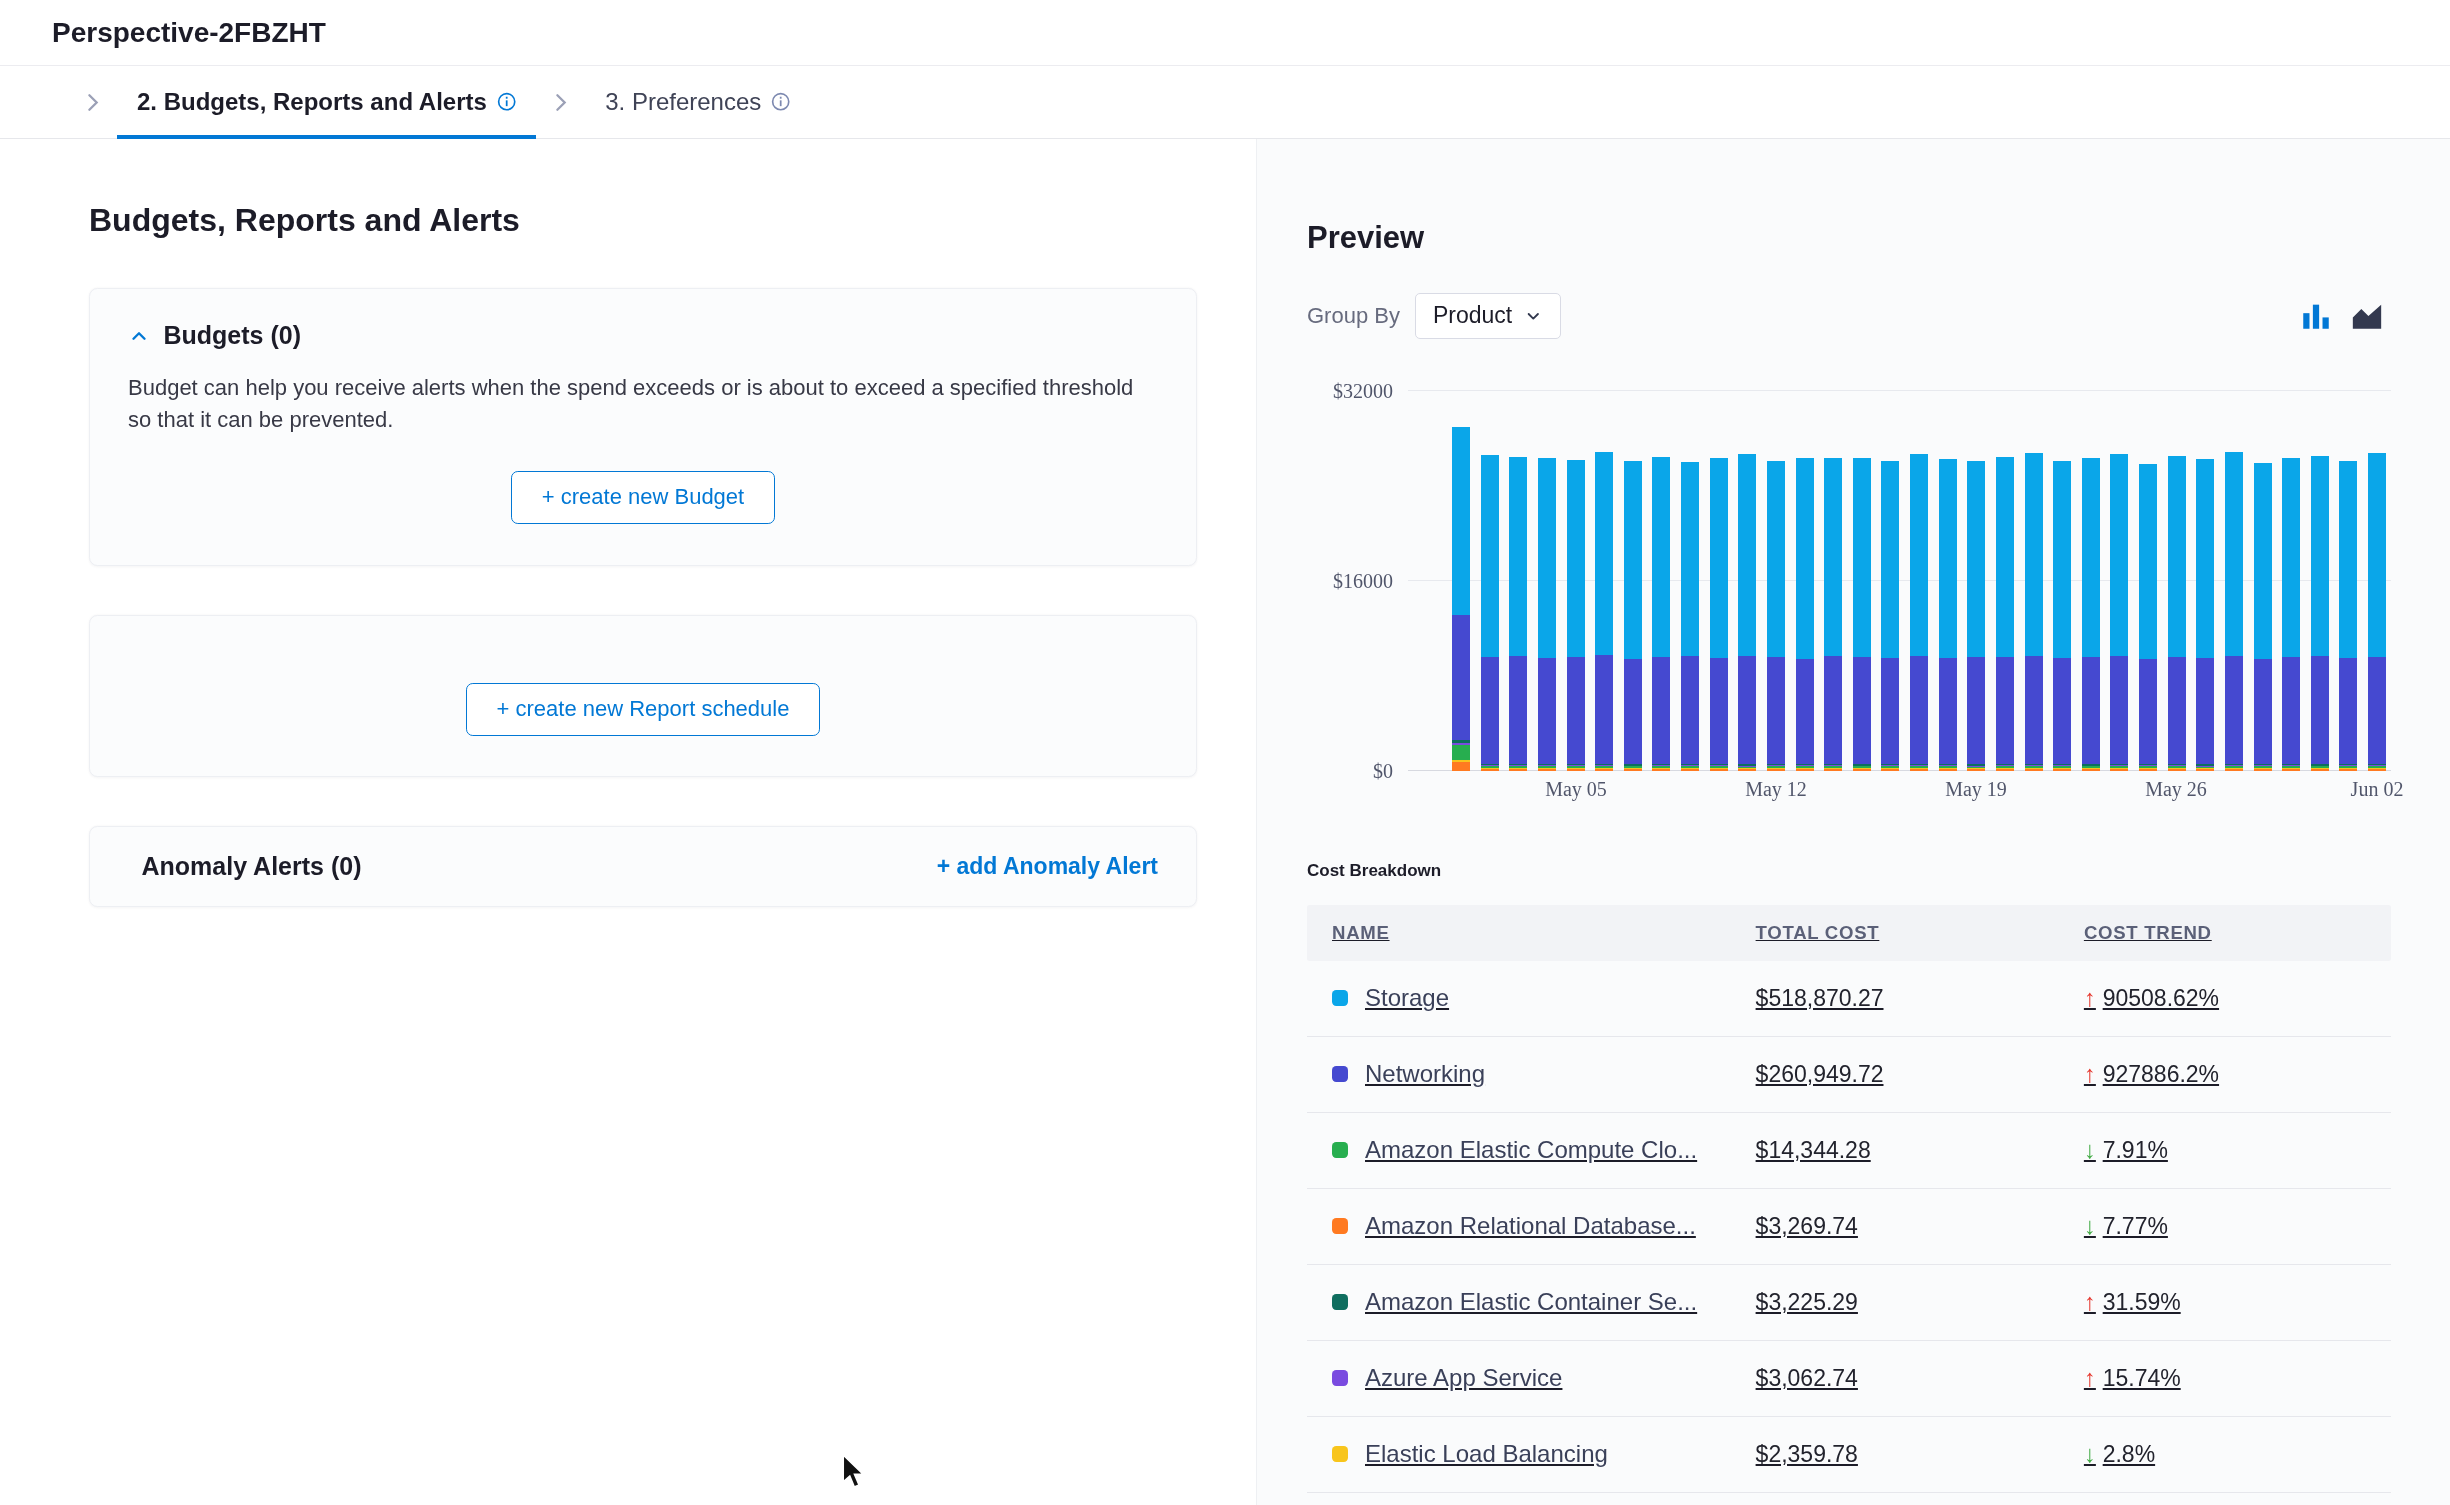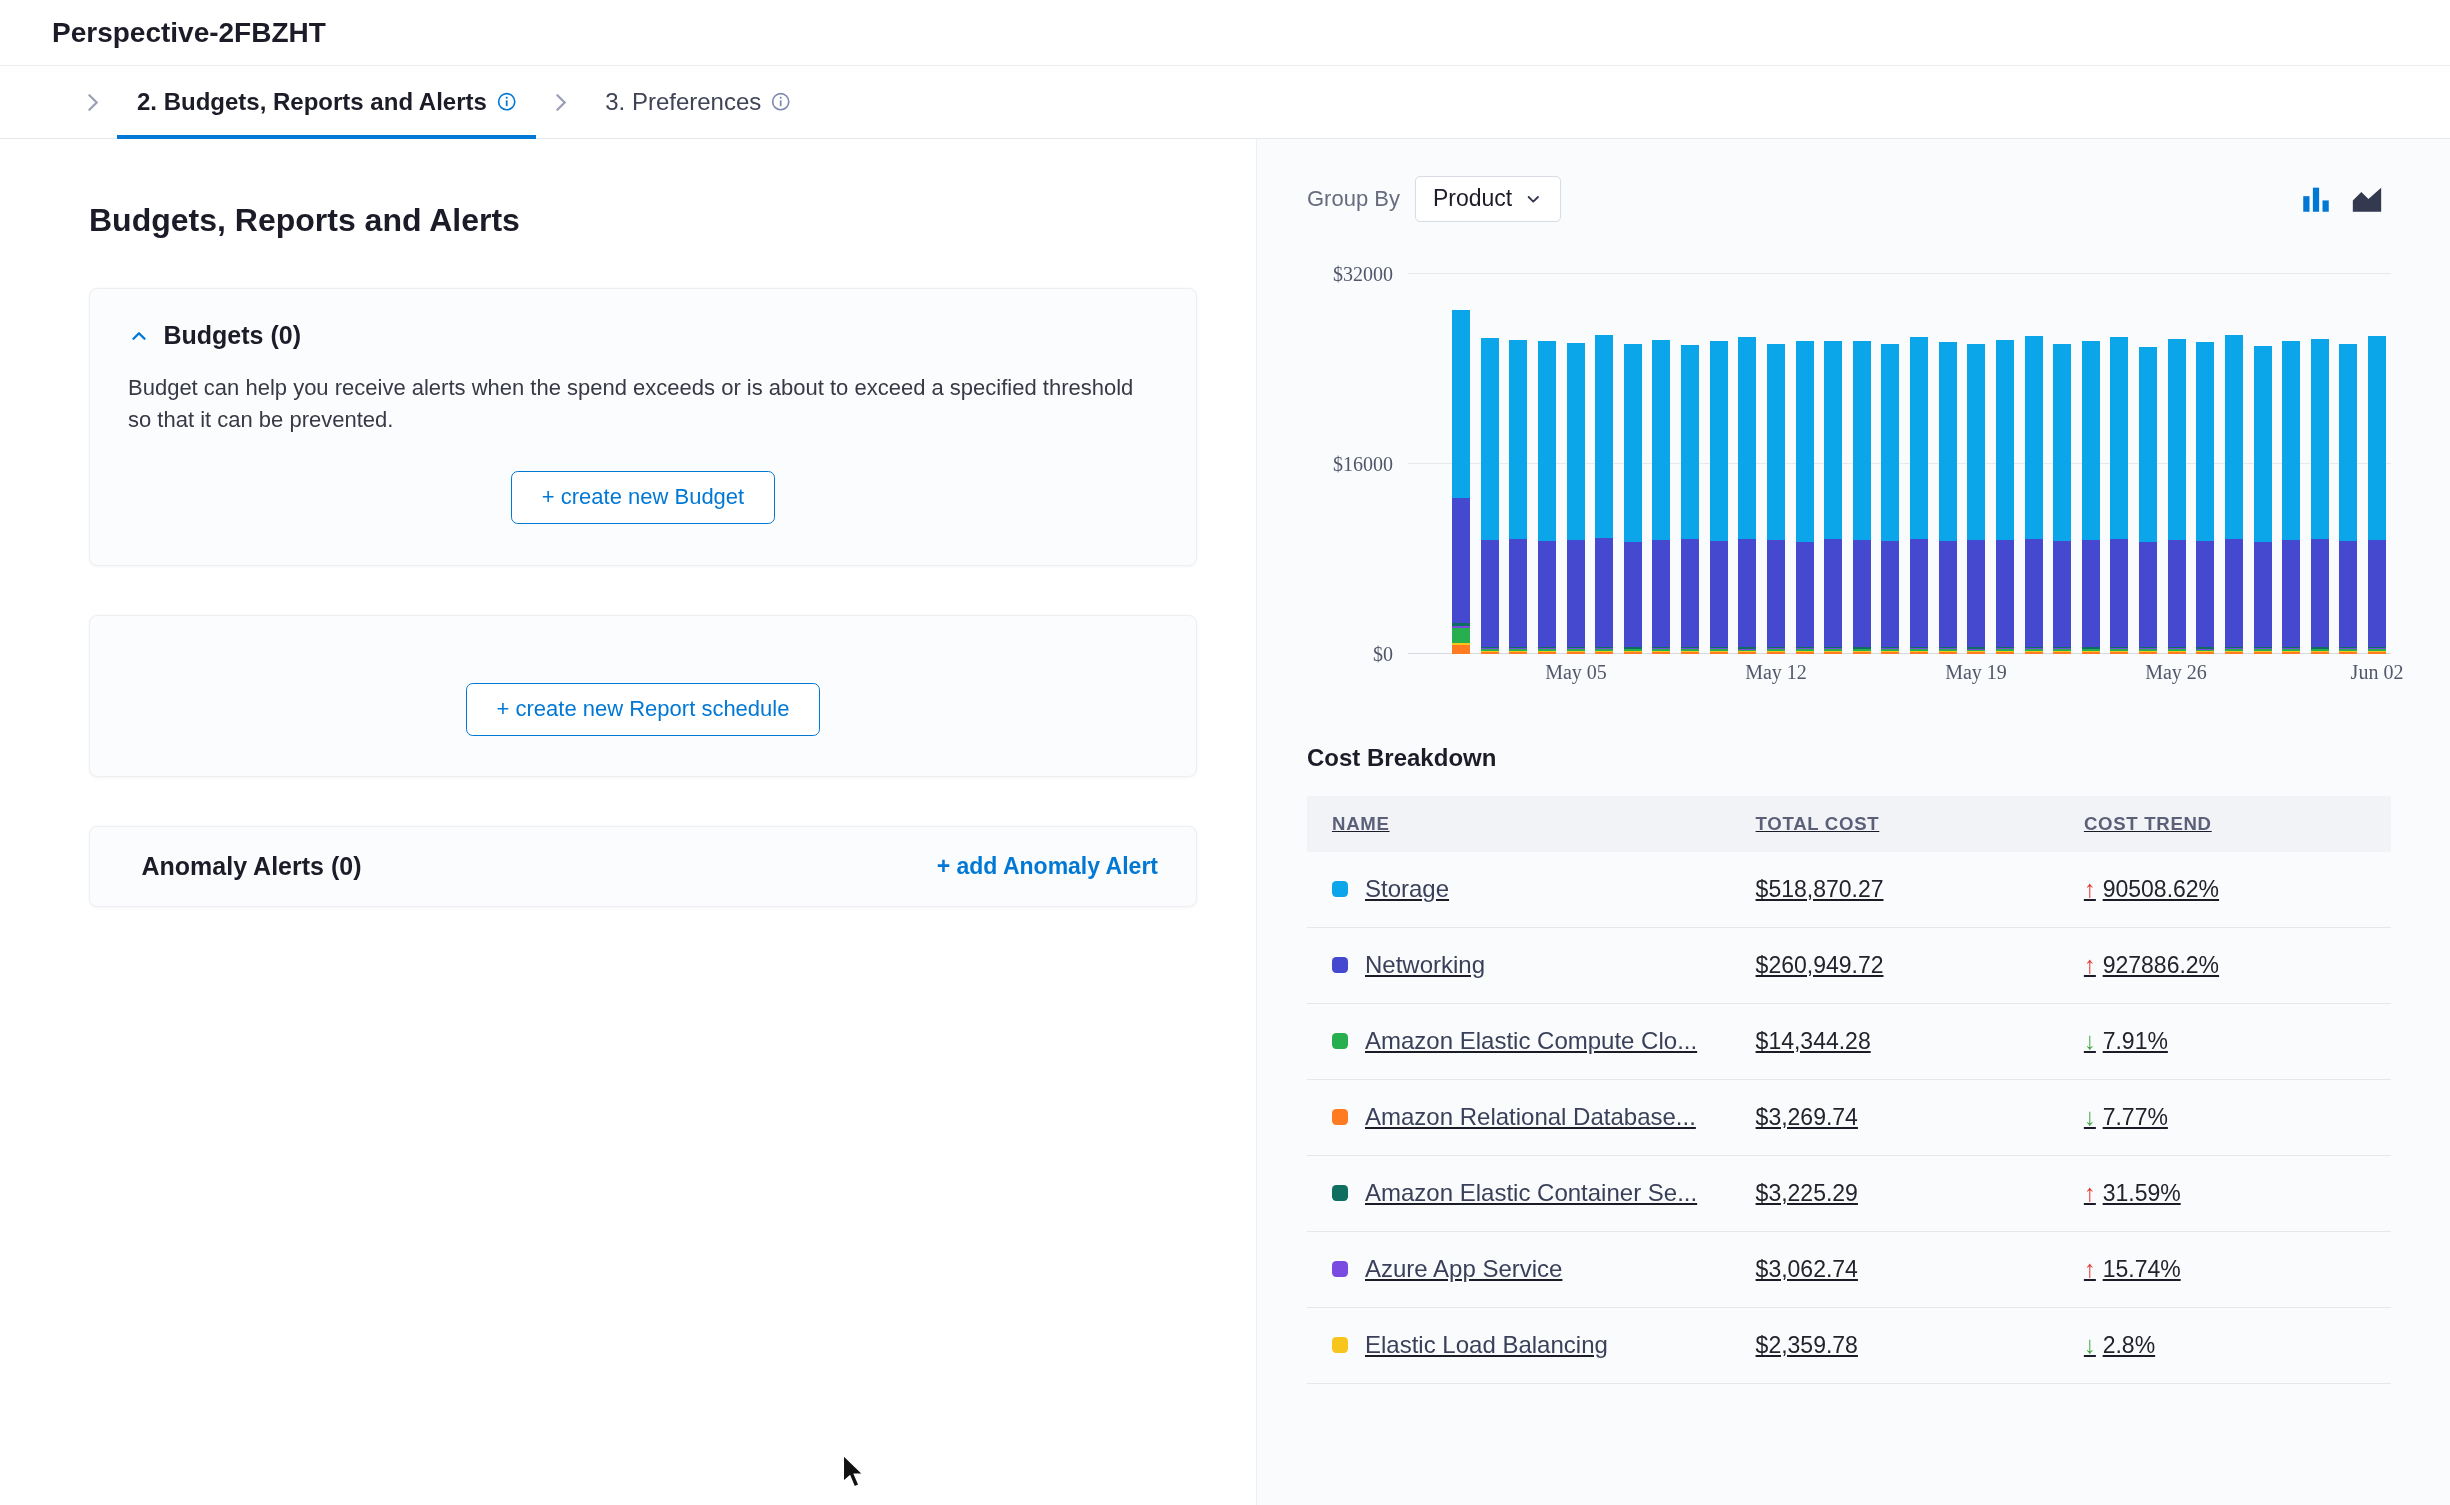--- a/index.html
+++ b/index.html
@@ -64,21 +64,21 @@
   .ylabels { position:absolute; left:0; top:0; width:86px; height:380px; }
   .ytick { position:absolute; right:0; transform:translateY(50%); font-size:20px; color:#51566b; }
   .bars { position:absolute; inset:0; display:flex; align-items:flex-end;
     justify-content:space-between; padding:0 5px 0 44px; }
   .bar { width:18px; height:100%; display:flex; flex-direction:column; justify-content:flex-end; cursor:pointer; }
   .seg { flex-shrink:0; width:100%; }
   .xlabels { position:relative; height:34px; margin-top:6.8px; }
   .xtick { position:absolute; top:0; transform:translateX(-50%); font-size:20px; color:#51566b; white-space:nowrap; }
 
   
-  .breakdown-title { font-size:24px; font-weight:600; color:#1c1c28; margin-top:54px; }
+  .breakdown-title { font-size:17px; font-weight:600; color:#1c1c28; margin-top:54px; }
   .table { margin-top:24px; width:100%;text-decoration:underline; }
   .thead { display:grid; grid-template-columns:40% 31% 29%; background:#f2f3f6;
     padding:17px 0 17px 25px; border-radius:2.5px; }
   .th { font-size:18.6px; font-weight:700; letter-spacing:0.7px; color:#5b6078; }
   .trow { display:grid; grid-template-columns:40% 31% 29%; align-items:center;
     padding-left:25px; height:76px; border-bottom:0.8px solid #e6e7ec; cursor:pointer; }
   .name-cell { display:flex; align-items:center; gap:17px; }
   .swatch { width:16px; height:16px; border-radius:4.2px; flex-shrink:0; }
   .name-text { font-size:24px; color:#3a4059; }
   .cost-cell { font-size:23px; color:#22232d; }
@@ -169,20 +169,21 @@
       </div>
 
       <div class="cursor" style="left:841px; top:1315px;">
         <svg width="25" height="35" viewBox="0 0 24 34">
           <path d="M2 1 L2 27 L8.4 21.4 L12.8 32 L17.4 30 L13 19.8 L21.6 19.8 Z" fill="#111" stroke="#fff" stroke-width="1.6"></path>
         </svg>
       </div>
     </div>
 
     <div class="right">
+      <div class="preview-title">Preview</div>
 
       <div class="groupby-row">
         <span class="groupby-label">Group By</span>
         <div class="select">
           <span>Product</span>
           <svg viewBox="0 0 24 24">
               <path d="M6 9l6 6 6-6" stroke="#33394f" stroke-width="2.4" fill="none" stroke-linecap="round" stroke-linejoin="round"></path>
             </svg>
         </div>
         <div class="chart-type-icons">

